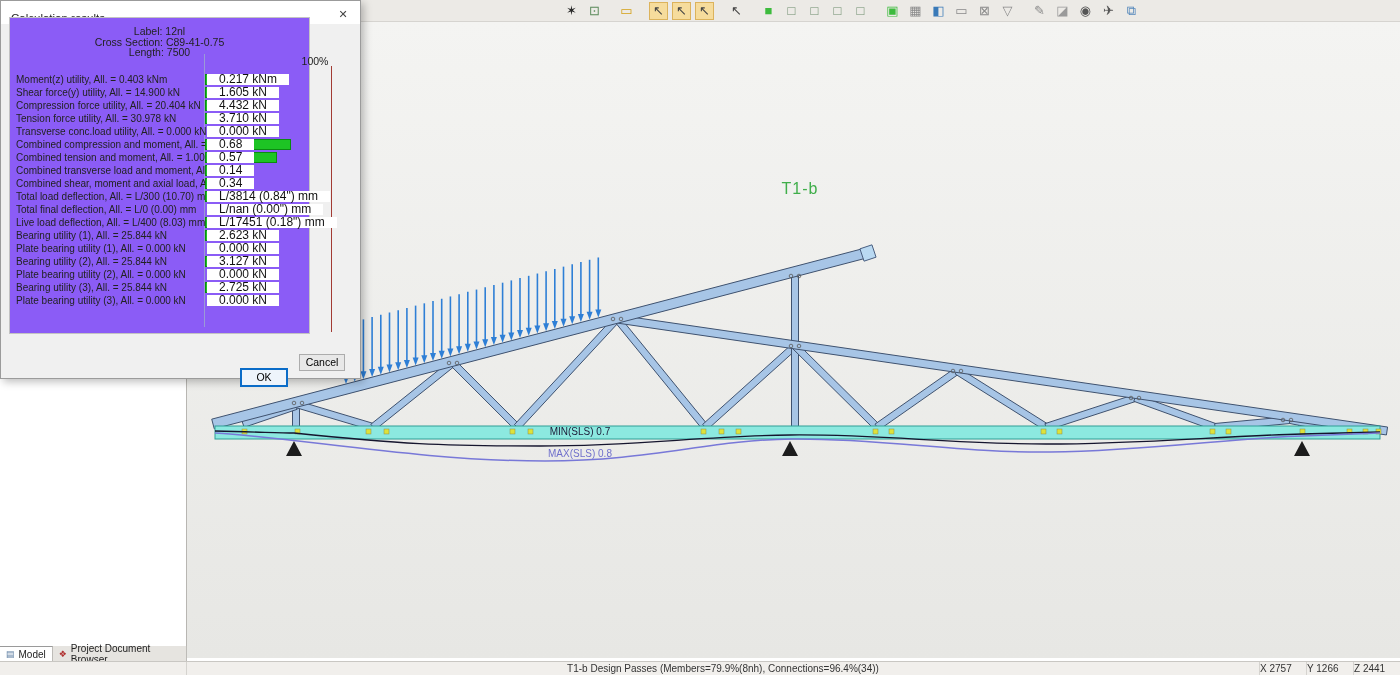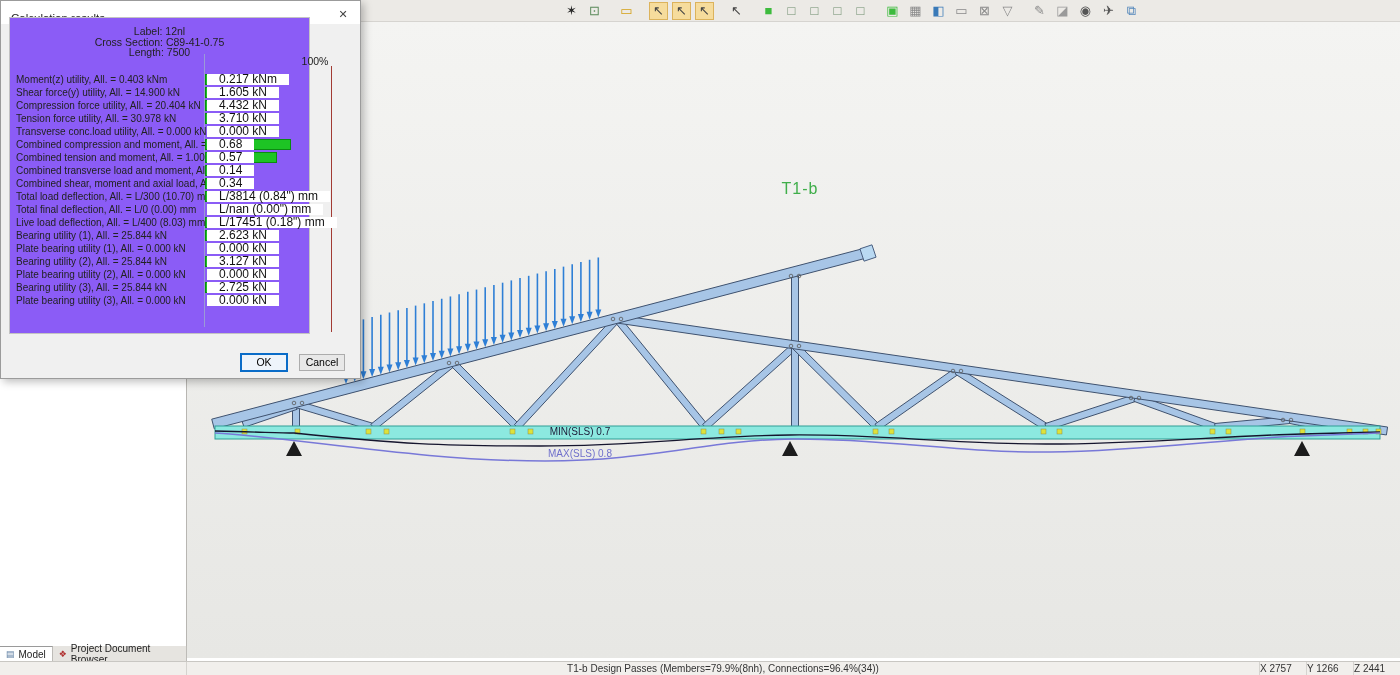--- a/index.html
+++ b/index.html
@@ -50,21 +50,21 @@
   #rows { position:absolute; left:0; top:55px; width:343px; }
   .result-row { position:relative; height:13px; }
   .row-label { position:absolute; left:6px; top:1px; font-size:10px; color:#222; white-space:nowrap; }
   .row-bar { position:absolute; left:195px; top:1px; height:11px;
     background:#1dc424; border:1px solid #0c8a12; }
   .row-value { position:absolute; left:197px; top:1px; font-size:12px; color:#111;
     background:#fff; padding:0 12px; white-space:nowrap; line-height:11px; }
   #dialog-buttons { position:absolute; left:0; top:353px; width:353px; display:flex; justify-content:flex-end; }
   .dlg-btn { width:46px; height:17px; font-size:10.5px; line-height:15px; text-align:center;
     background:#e8e8e8; border:1px solid #acacac; cursor:default; }
-  .dlg-btn.default { border:1px solid #0a6cc8; outline:1px solid #0a6cc8; background:#eef4fb; }
+  .dlg-btn.default { border:1px solid #0a6cc8; outline:1px solid #0a6cc8; background:#eef4fb;margin-top:15px; }
   #btn-cancel { margin-left:12px; margin-right:9px; }
 
   
   #tabs { position:absolute; left:0; top:646px; width:187px; height:15px;
     background:#e6e4e0; display:flex; align-items:flex-end; z-index:2; }
   .tab { display:flex; align-items:center; height:15px; padding:0 6px; font-size:10px; color:#222;
     border-right:1px solid #bdbbb7; cursor:default; }
   .tab.active { background:#fff; border-top:1px solid #9a9a9a; }
   .tab .tab-icon { font-size:9px; margin-right:4px; }
 

